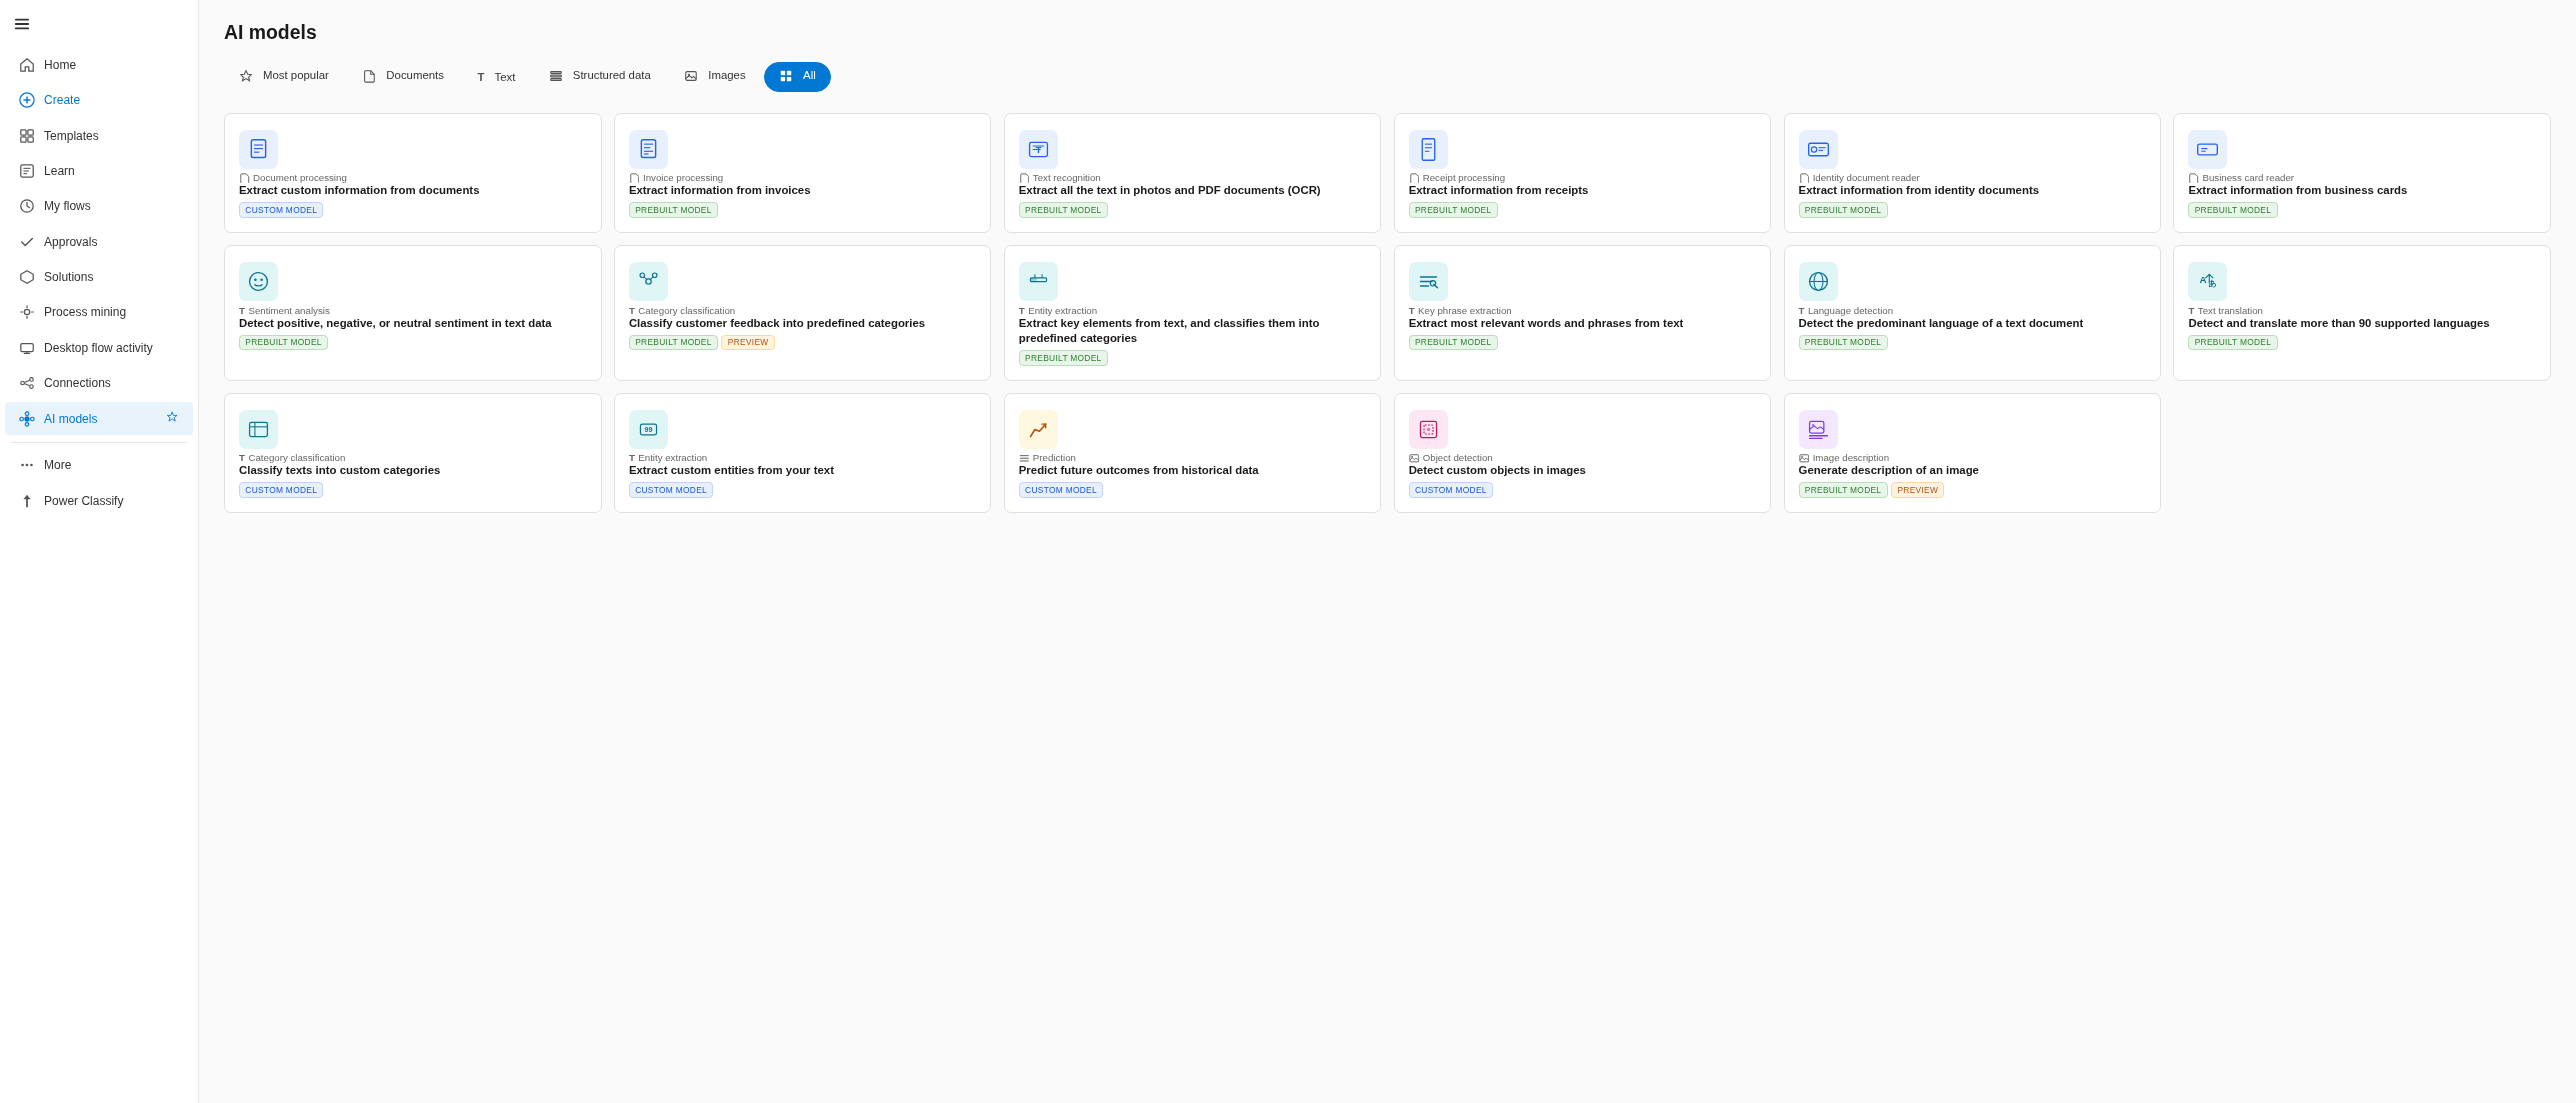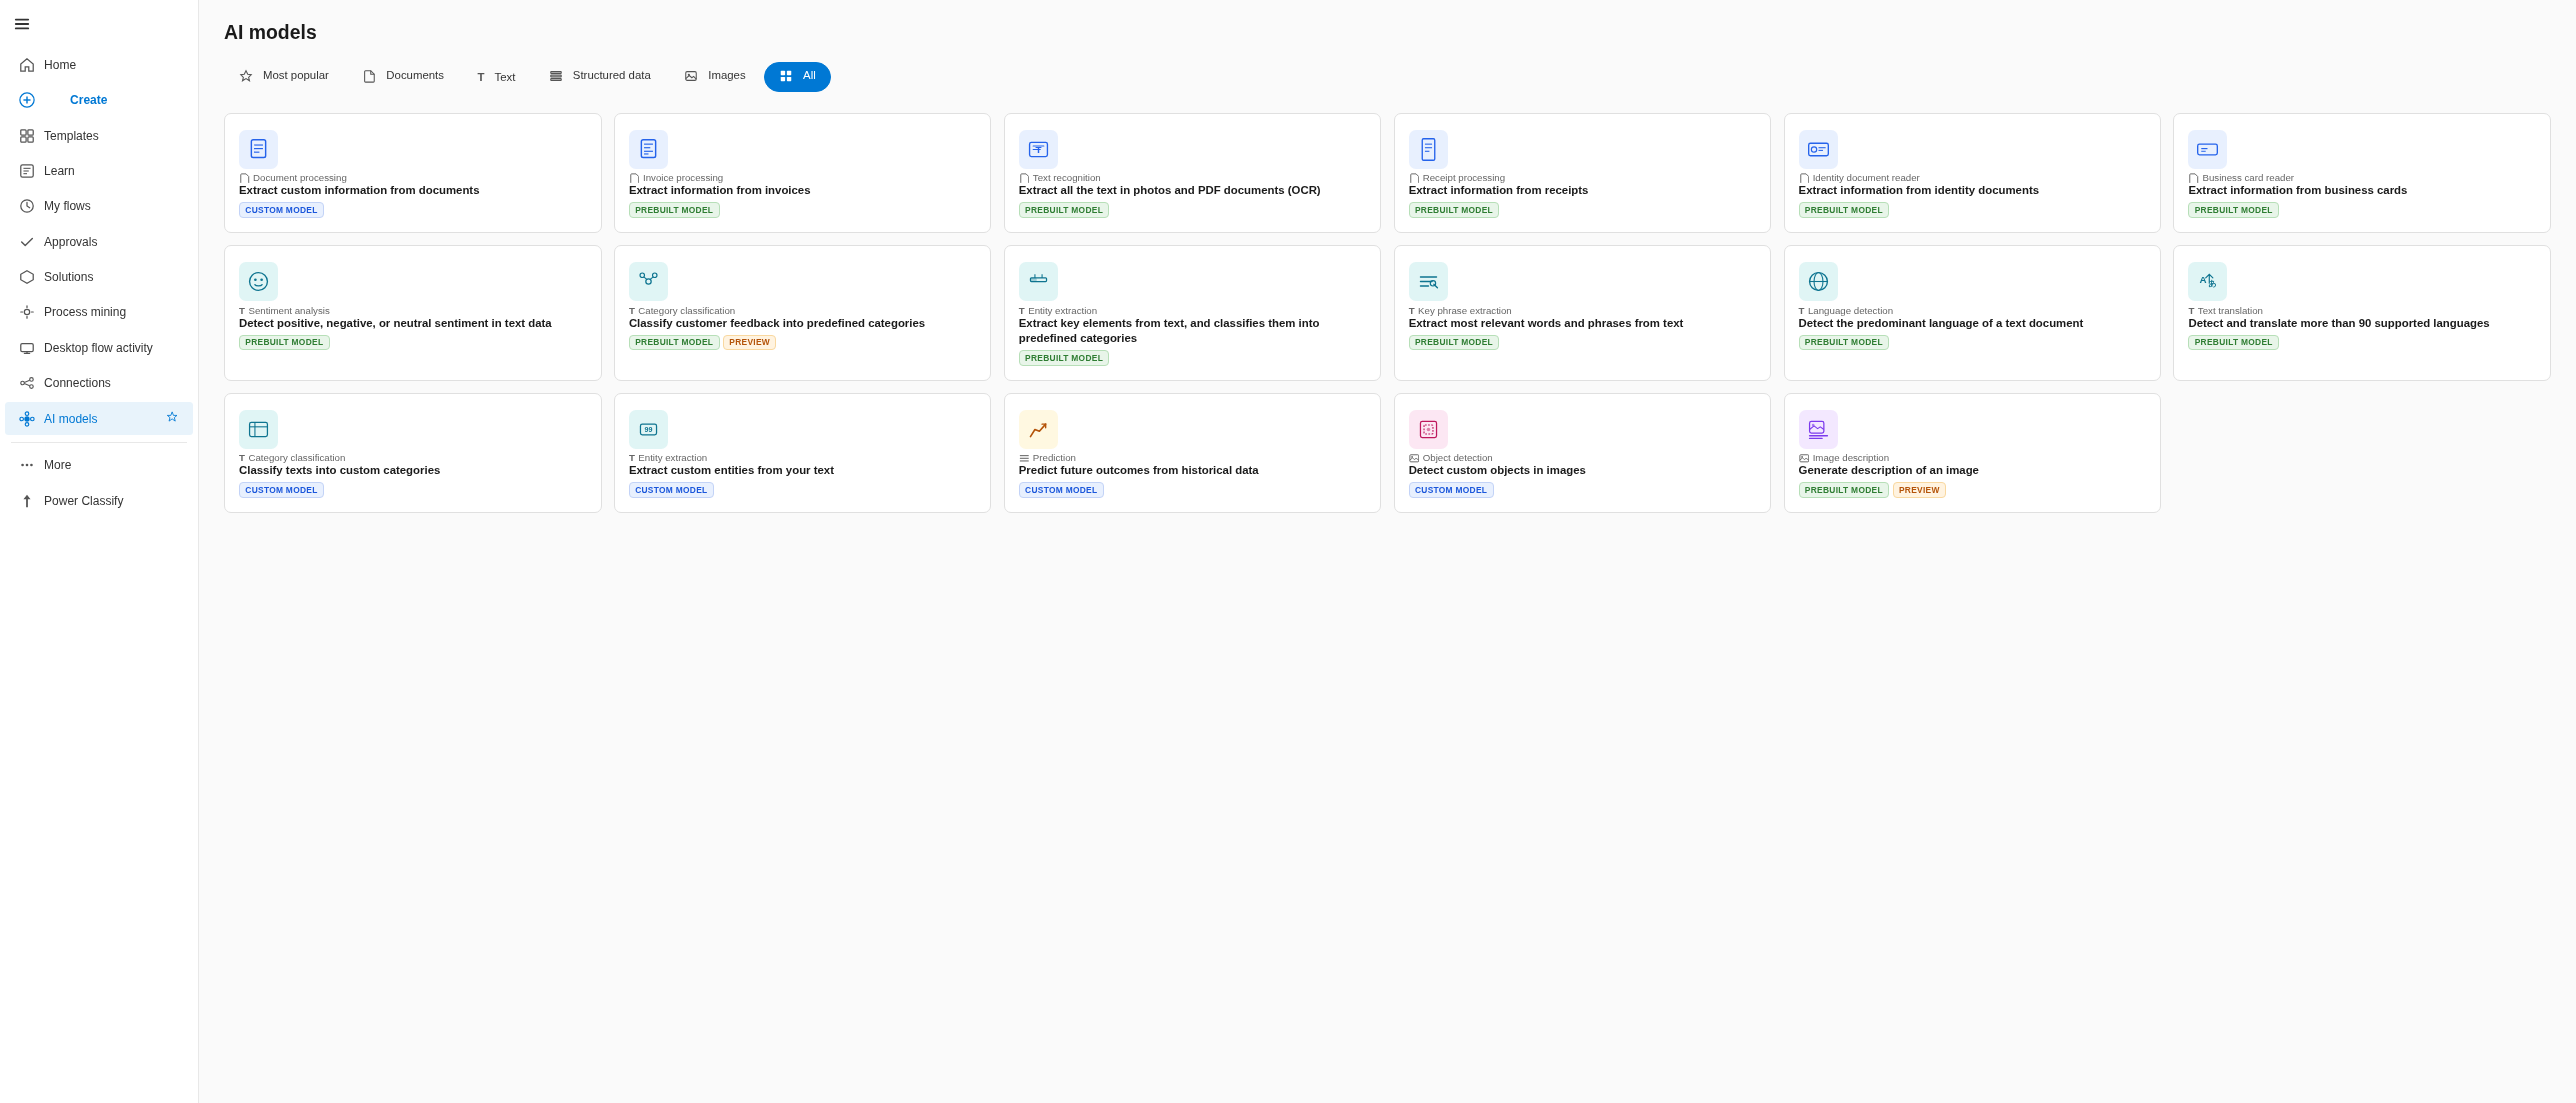--- a/index.html
+++ b/index.html
@@ -122,21 +122,21 @@
       line-height: 1.35;
     }
     .card-badges {
       display: flex;
       flex-wrap: wrap;
       gap: 3.5px;
       margin-top: 3.5px;
     }
     .badge {
       font-size: 8.4px;
-      font-weight: 700;
+      font-weight: 400;
       padding: 1.8px 5.3px;
       border-radius: 4px;
       letter-spacing: 0.3px;
       text-transform: uppercase;
     }
     .badge-custom { background: #e8f0fe; color: #1a56db; border: 0.9px solid #c3d3f7; }
     .badge-prebuilt { background: #e8f5e9; color: #2e7d32; border: 0.9px solid #b7dfb8; }
     .badge-preview { background: #fff3e0; color: #b45309; border: 0.9px solid #f9d8a0; text-align: right; }
 
     
@@ -164,21 +164,21 @@
   </div>
 
   <div class="sidebar-item create">
     <span class="icon">
       <svg width="16" height="16" viewBox="0 0 18 18">
           <circle cx="9" cy="9" r="8" stroke="#0078d4" stroke-width="1.4" fill="none"></circle>
           <line x1="9" y1="5" x2="9" y2="13" stroke="#0078d4" stroke-width="1.6"></line>
           <line x1="5" y1="9" x2="13" y2="9" stroke="#0078d4" stroke-width="1.6"></line>
         </svg>
     </span>
-    <span style="color:#0078d4;font-weight:700;margin-left:26px;">Create</span>
+    <span style="color:#0078d4;font-weight:400;">Create</span>
   </div>
 
   <div class="sidebar-item">
     <span class="icon">
       <svg width="16" height="16" viewBox="0 0 18 18" fill="none">
           <rect x="2" y="2" width="6" height="6" rx="1" stroke="#555" stroke-width="1.4"></rect>
           <rect x="10" y="2" width="6" height="6" rx="1" stroke="#555" stroke-width="1.4"></rect>
           <rect x="2" y="10" width="6" height="6" rx="1" stroke="#555" stroke-width="1.4"></rect>
           <rect x="10" y="10" width="6" height="6" rx="1" stroke="#555" stroke-width="1.4"></rect>
         </svg>

